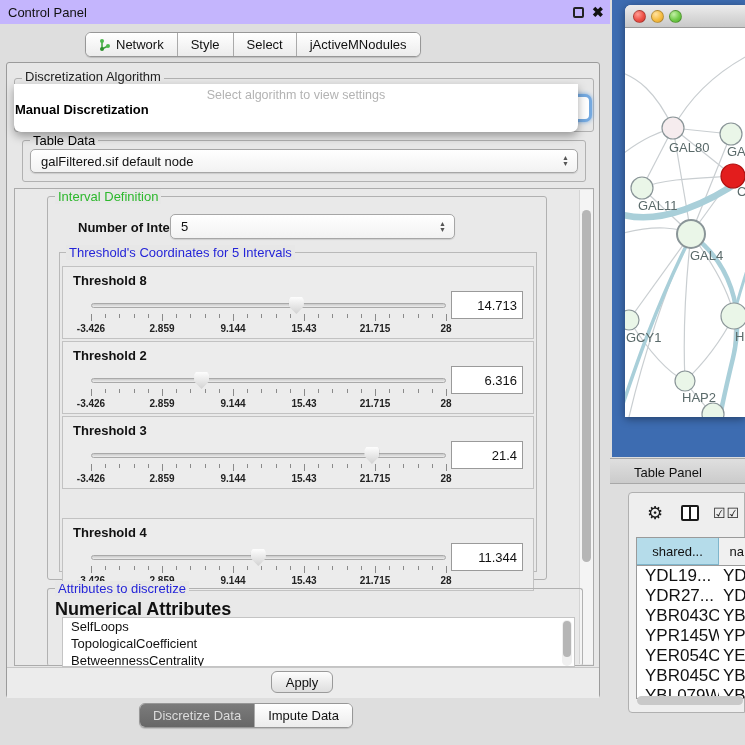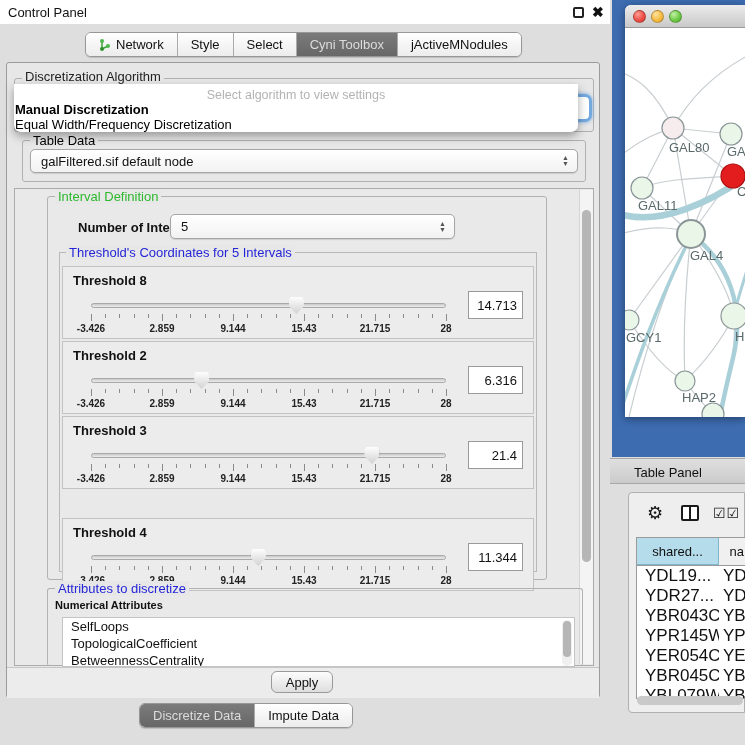--- a/index.html
+++ b/index.html
@@ -2,21 +2,21 @@
 <html><head>
 <meta charset="utf-8">
 <style>
   * { margin:0; padding:0; box-sizing:border-box; }
   html,body { width:745px; height:745px; }
   body { font-family:"Liberation Sans",sans-serif; background:#dedede; }
   .screen { position:relative; width:745px; height:745px; overflow:hidden; background:#dedede; }
   .abs { position:absolute; }
 
   
-  .cp-titlebar { left:0; top:0; width:610px; height:24px; background:#ffffff; }
+  .cp-titlebar { left:0; top:0; width:610px; height:24px; background:#c4b5fd; }
   .cp-title { left:8px; top:5px; font-size:13px; color:#111; }
   .float-icon { left:573px; top:7px; width:11px; height:11px; border:2px solid #222; border-radius:2px; }
   .close-icon { left:592px; top:4px; font-size:14px; font-weight:bold; color:#111; }
 
   .seg-tabs { display:flex; height:25px; border:1px solid #979797; border-radius:6px; overflow:hidden;
               background:#fff; box-shadow:0 1px 1px rgba(0,0,0,.15); }
   .seg-tab { display:flex; align-items:center; gap:5px; padding:0 13px; font-size:13px; color:#111;
              background:linear-gradient(#ffffff,#ececec); border-right:1px solid #aaa; white-space:nowrap; }
   .seg-tab:last-child { border-right:none; }
   .seg-tab.selected { background:linear-gradient(#7b7b7b,#676767); color:#dcdcdc; }
@@ -68,27 +68,27 @@
   .slider-track { position:absolute; left:0; top:36px; width:355px; height:5px; border:1px solid #a9a9a9;
                   border-radius:3px; background:linear-gradient(#c9c9c9,#ededed); }
   .slider-thumb { position:absolute; top:30px; width:15px; height:17px;
                   background:linear-gradient(#fdfdfd,#d2d2d2);
                   clip-path:polygon(12% 0,88% 0,100% 18%,100% 55%,50% 100%,0 55%,0 18%);
                   filter:drop-shadow(0 0 1px #777); }
   .tick { position:absolute; width:1px; background:#8a8a8a; }
   .tick.major { top:47px; height:7px; }
   .tick.minor { top:47px; height:4px; }
   .tick-label { position:absolute; top:56px; transform:translateX(-50%); font-size:10px; font-weight:bold; color:#222; white-space:nowrap; }
-  .thr-value { position:absolute; right:10px; top:24px; width:55px; height:28px; background:#fff;
+  .thr-value { position:absolute; right:10px; top:24px; width:72px; height:28px; background:#fff;
                border:1px solid #9a9a9a; font-size:13px; color:#111; text-align:right;
                padding:6px 5px 0 0; }
 
   .attr-group { left:47px; top:588px; width:536px; height:78px; border-bottom:none; }
   .attr-label { left:55px; top:581px; color:#2525d8; }
-  .numattr-label { left:55px; top:599px; font-size:11px; font-weight:bold; color:#111; }
+  .numattr-label { left:55px; top:599px; font-size:18px; font-weight:bold; color:#111; }
   .attr-list { left:62px; top:617px; width:513px; height:50px; background:#fff; border:1px solid #c4c4c4; overflow:hidden; }
   .attr-item { font-size:13px; color:#111; padding:1px 0 1px 8px; white-space:nowrap; }
   .attr-scroll { position:absolute; right:2px; top:2px; width:10px; height:46px; background:#f0f0f0; border-radius:5px; }
   .attr-scroll-thumb { position:absolute; left:1px; top:1px; width:8px; height:36px; background:#b6b6b6; border-radius:4px; }
 
   .apply-strip { left:7px; top:667px; width:592px; height:31px; background:#ececec; border-top:1px solid #c6c6c6; }
   .apply-btn { left:271px; top:671px; width:62px; height:22px; background:linear-gradient(#fdfdfd,#dedede);
                border:1px solid #9a9a9a; border-radius:6px; font-size:13px; color:#111;
                display:flex; align-items:center; justify-content:center; }
 
@@ -147,23 +147,20 @@
           <circle cx="3" cy="11" r="2" fill="#2f8f2f"></circle>
           <circle cx="9" cy="8" r="2" fill="#4db84d"></circle>
         </svg>
         <span>Network</span>
       </div>
       <div class="seg-tab">
         <span>Style</span>
       </div>
       <div class="seg-tab">
         <span>Select</span>
-      </div>
-      <div class="seg-tab selected">
-        <span>Cyni Toolbox</span>
       </div>
       <div class="seg-tab">
         <span>jActiveMNodules</span>
       </div>
     </div>
 
   <div class="abs tab-pane"></div>
 
   <div class="abs disc-group group"></div>
   <div class="abs disc-title">Discretization Algorithm</div>
@@ -374,21 +371,20 @@
         <span>Discretize Data</span>
       </div>
       <div class="seg-tab">
         <span>Impute Data</span>
       </div>
     </div>
 
   <div class="abs popup">
     <div class="popup-placeholder">Select algorithm to view settings</div>
     <div class="popup-opt1">Manual Discretization</div>
-    <div class="popup-opt2">Equal Width/Frequency Discretization</div>
   </div>
 
   <div class="abs desktop"></div>
   <div class="abs net-window">
     <div class="net-titlebar">
       <div class="tl red"></div>
       <div class="tl yellow"></div>
       <div class="tl green"></div>
     </div>
     <div class="net-canvas">

